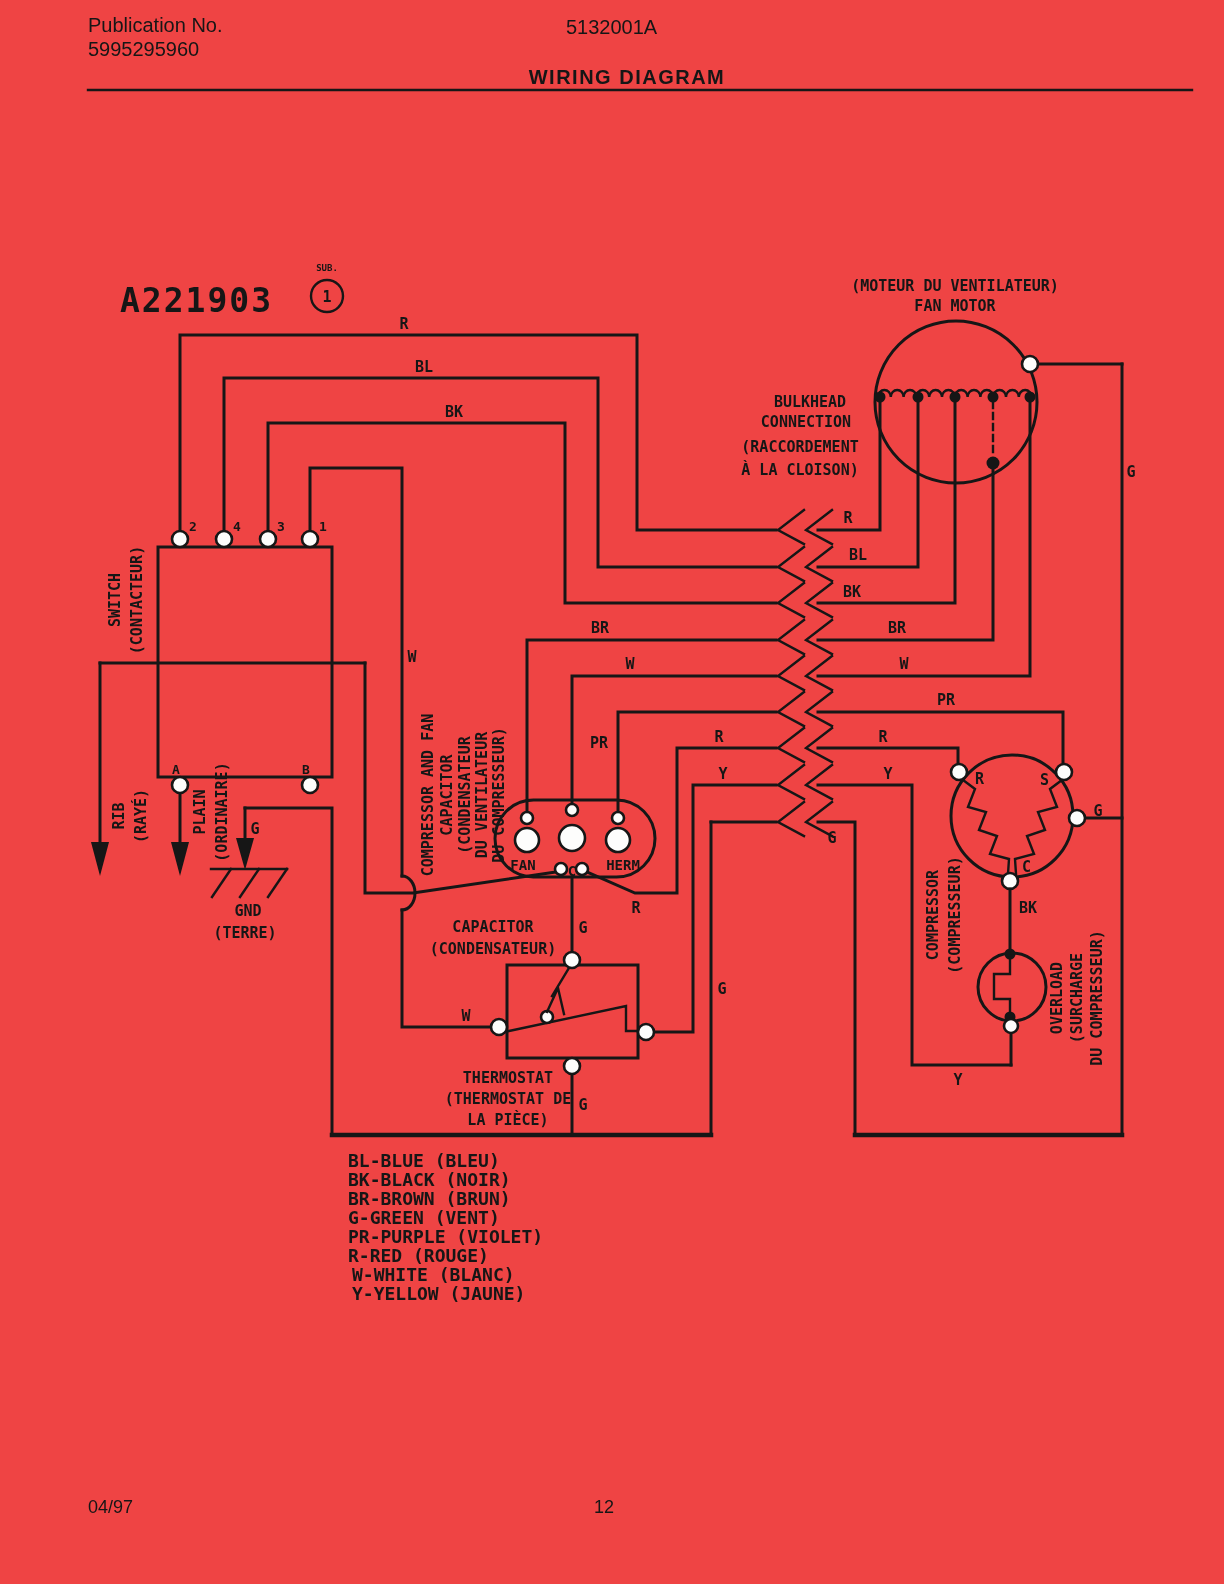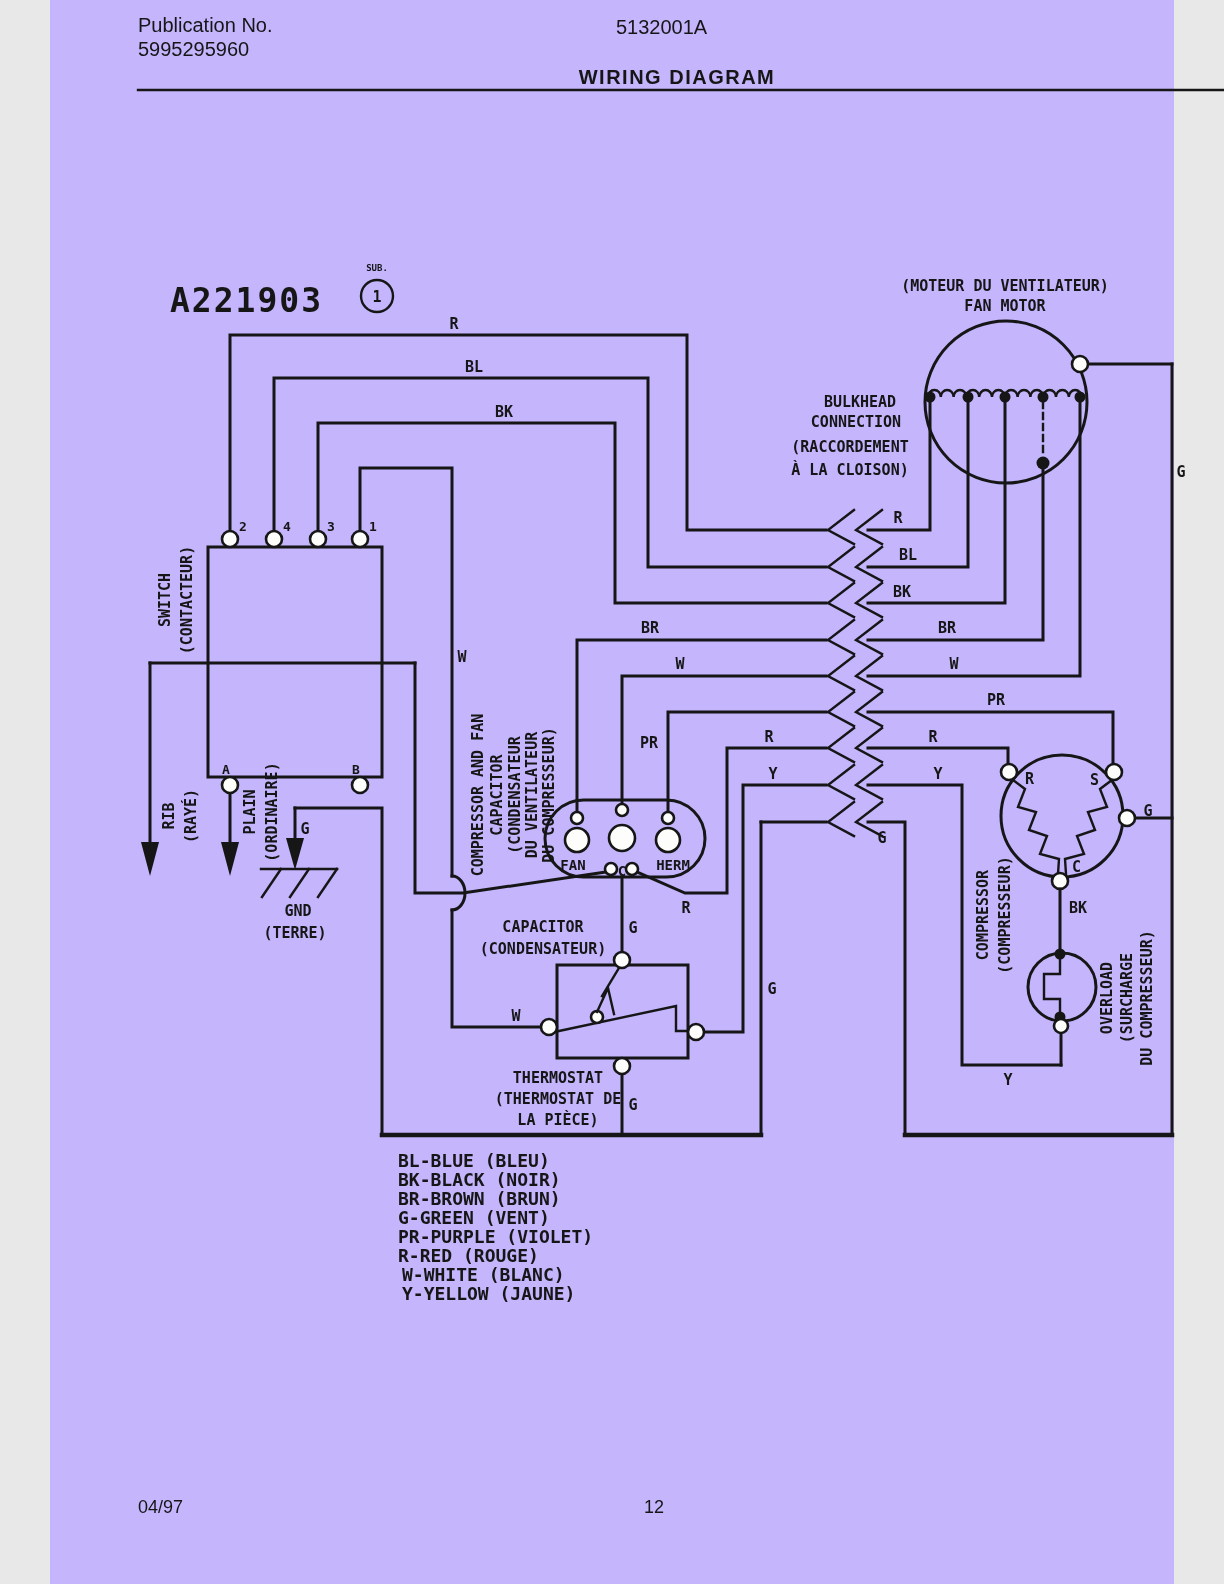--- a/index.html
+++ b/index.html
@@ -1,16 +1,16 @@
 <!DOCTYPE html>
 <html><head>
 <meta charset="utf-8">
 <style>
   html,body{margin:0;padding:0;background:#e8e8e8;}
-  .page{width:1124px;height:1584px;background:#c4b5fd;margin:0 auto;position:relative;}
+  .page{width:1224px;height:1584px;background:#ef4444;margin:0 auto;position:relative;}
   svg{display:block;}
   .ink{stroke:#161616;fill:none;stroke-width:3;stroke-linecap:square;stroke-linejoin:miter;}
   .thin{stroke-width:2.4;}
   .thick{stroke-width:4.5;}
   .dot{fill:#161616;stroke:none;}
   .term{fill:#fdfdfc;stroke:#161616;stroke-width:2.6;}
   .dash{stroke-dasharray:6 5;}
   text{fill:#161616;}
   .hdr{font:400 20px "Liberation Sans",sans-serif;}
   .title{font:700 20px "Liberation Sans",sans-serif;letter-spacing:1.5px;}

